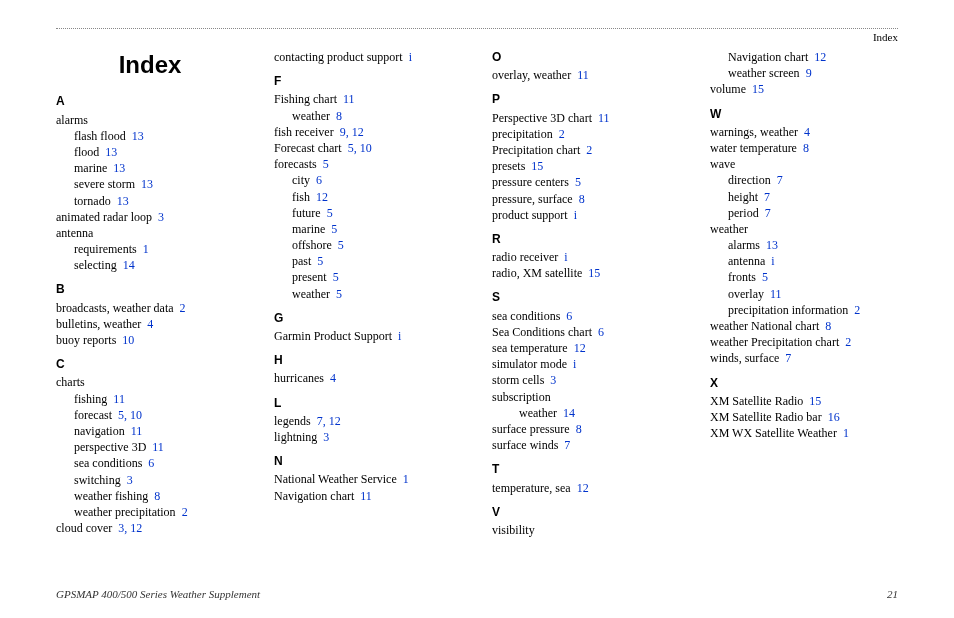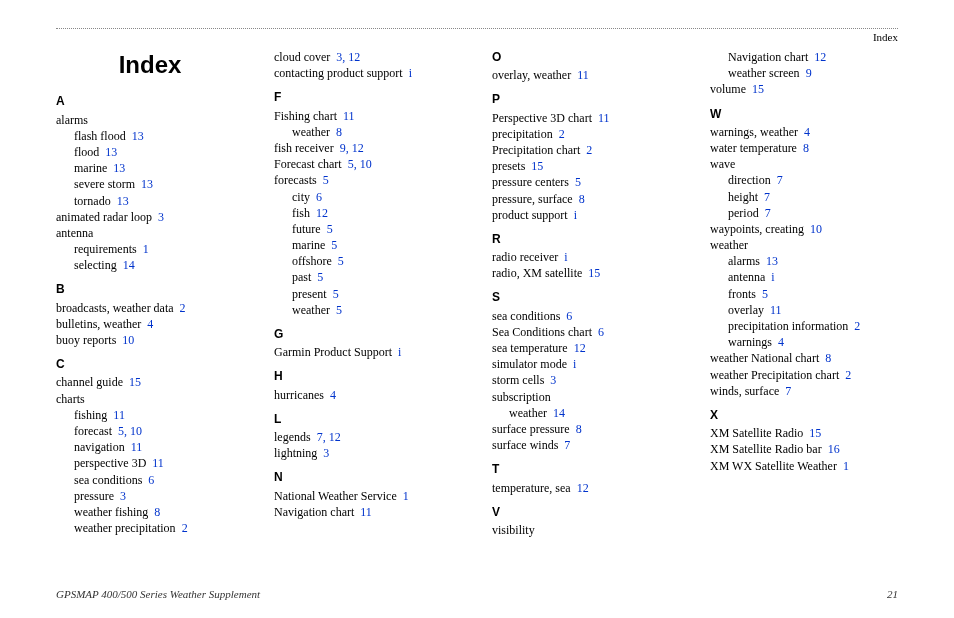--- a/index.html
+++ b/index.html
@@ -44,21 +44,21 @@
   .letter {
     font-family: Arial, Helvetica, sans-serif;
     font-weight: bold;
     font-size: 12px;
     margin-top: 8px;
     margin-bottom: 2px;
     break-after: avoid;
   }
   .entry-0 { margin-left: 0; }
   .entry-1 { margin-left: 18px; }
-  .entry-2 { margin-left: 17px; }
+  .entry-2 { margin-left: 27px; }
   .entry {
     break-inside: avoid;
   }
   .pages a, .page-link {
     color: #0033cc;
     text-decoration: none;
     cursor: pointer;
   }
   .pages .sep { color: #0033cc; }
   .term { color: #000; }
@@ -94,28 +94,27 @@
       <div class="entry entry-0"><span class="term">animated radar loop</span>&nbsp; <span class="pages"><a class="page-link">3</a></span></div>
       <div class="entry entry-0"><span class="term">antenna</span></div>
       <div class="entry entry-1"><span class="term">requirements</span>&nbsp; <span class="pages"><a class="page-link">1</a></span></div>
       <div class="entry entry-1"><span class="term">selecting</span>&nbsp; <span class="pages"><a class="page-link">14</a></span></div>
       <div class="letter">B</div>
       <div class="entry entry-0"><span class="term">broadcasts, weather data</span>&nbsp; <span class="pages"><a class="page-link">2</a></span></div>
       <div class="entry entry-0"><span class="term">bulletins, weather</span>&nbsp; <span class="pages"><a class="page-link">4</a></span></div>
       <div class="entry entry-0"><span class="term">buoy reports</span>&nbsp; <span class="pages"><a class="page-link">10</a></span></div>
     </div>
     <div class="letter">C</div>
-    <div class="entry entry-0"><span class="term">channel guide</span>&nbsp; <span class="pages"><a class="page-link">15</a></span></div>
     <div class="entry entry-0"><span class="term">charts</span></div>
     <div class="entry entry-1"><span class="term">fishing</span>&nbsp; <span class="pages"><a class="page-link">11</a></span></div>
     <div class="entry entry-1"><span class="term">forecast</span>&nbsp; <span class="pages"><a class="page-link">5</a><span class="sep">, </span><a class="page-link">10</a></span></div>
     <div class="entry entry-1"><span class="term">navigation</span>&nbsp; <span class="pages"><a class="page-link">11</a></span></div>
     <div class="entry entry-1"><span class="term">perspective 3D</span>&nbsp; <span class="pages"><a class="page-link">11</a></span></div>
     <div class="entry entry-1"><span class="term">sea conditions</span>&nbsp; <span class="pages"><a class="page-link">6</a></span></div>
-    <div class="entry entry-1"><span class="term">pressure</span>&nbsp; <span class="pages"><a class="page-link">3</a></span></div>
+    <div class="entry entry-1"><span class="term">switching</span>&nbsp; <span class="pages"><a class="page-link">3</a></span></div>
     <div class="entry entry-1"><span class="term">weather fishing</span>&nbsp; <span class="pages"><a class="page-link">8</a></span></div>
     <div class="entry entry-1"><span class="term">weather precipitation</span>&nbsp; <span class="pages"><a class="page-link">2</a></span></div>
     <div class="entry entry-0"><span class="term">cloud cover</span>&nbsp; <span class="pages"><a class="page-link">3</a><span class="sep">, </span><a class="page-link">12</a></span></div>
     <div class="entry entry-0"><span class="term">contacting product support</span>&nbsp; <span class="pages"><a class="page-link">i</a></span></div>
     <div class="letter">F</div>
     <div class="entry entry-0"><span class="term">Fishing chart</span>&nbsp; <span class="pages"><a class="page-link">11</a></span></div>
     <div class="entry entry-1"><span class="term">weather</span>&nbsp; <span class="pages"><a class="page-link">8</a></span></div>
     <div class="entry entry-0"><span class="term">fish receiver</span>&nbsp; <span class="pages"><a class="page-link">9</a><span class="sep">, </span><a class="page-link">12</a></span></div>
     <div class="entry entry-0"><span class="term">Forecast chart</span>&nbsp; <span class="pages"><a class="page-link">5</a><span class="sep">, </span><a class="page-link">10</a></span></div>
     <div class="entry entry-0"><span class="term">forecasts</span>&nbsp; <span class="pages"><a class="page-link">5</a></span></div>
@@ -167,28 +166,26 @@
     <div class="entry entry-1"><span class="term">Navigation chart</span>&nbsp; <span class="pages"><a class="page-link">12</a></span></div>
     <div class="entry entry-1"><span class="term">weather screen</span>&nbsp; <span class="pages"><a class="page-link">9</a></span></div>
     <div class="entry entry-0"><span class="term">volume</span>&nbsp; <span class="pages"><a class="page-link">15</a></span></div>
     <div class="letter">W</div>
     <div class="entry entry-0"><span class="term">warnings, weather</span>&nbsp; <span class="pages"><a class="page-link">4</a></span></div>
     <div class="entry entry-0"><span class="term">water temperature</span>&nbsp; <span class="pages"><a class="page-link">8</a></span></div>
     <div class="entry entry-0"><span class="term">wave</span></div>
     <div class="entry entry-1"><span class="term">direction</span>&nbsp; <span class="pages"><a class="page-link">7</a></span></div>
     <div class="entry entry-1"><span class="term">height</span>&nbsp; <span class="pages"><a class="page-link">7</a></span></div>
     <div class="entry entry-1"><span class="term">period</span>&nbsp; <span class="pages"><a class="page-link">7</a></span></div>
-    <div class="entry entry-0"><span class="term">waypoints, creating</span>&nbsp; <span class="pages"><a class="page-link">10</a></span></div>
     <div class="entry entry-0"><span class="term">weather</span></div>
     <div class="entry entry-1"><span class="term">alarms</span>&nbsp; <span class="pages"><a class="page-link">13</a></span></div>
     <div class="entry entry-1"><span class="term">antenna</span>&nbsp; <span class="pages"><a class="page-link">i</a></span></div>
     <div class="entry entry-1"><span class="term">fronts</span>&nbsp; <span class="pages"><a class="page-link">5</a></span></div>
     <div class="entry entry-1"><span class="term">overlay</span>&nbsp; <span class="pages"><a class="page-link">11</a></span></div>
     <div class="entry entry-1"><span class="term">precipitation information</span>&nbsp; <span class="pages"><a class="page-link">2</a></span></div>
-    <div class="entry entry-1"><span class="term">warnings</span>&nbsp; <span class="pages"><a class="page-link">4</a></span></div>
     <div class="entry entry-0"><span class="term">weather National chart</span>&nbsp; <span class="pages"><a class="page-link">8</a></span></div>
     <div class="entry entry-0"><span class="term">weather Precipitation chart</span>&nbsp; <span class="pages"><a class="page-link">2</a></span></div>
     <div class="entry entry-0"><span class="term">winds, surface</span>&nbsp; <span class="pages"><a class="page-link">7</a></span></div>
     <div class="letter">X</div>
     <div class="entry entry-0"><span class="term">XM Satellite Radio</span>&nbsp; <span class="pages"><a class="page-link">15</a></span></div>
     <div class="entry entry-0"><span class="term">XM Satellite Radio bar</span>&nbsp; <span class="pages"><a class="page-link">16</a></span></div>
     <div class="entry entry-0"><span class="term">XM WX Satellite Weather</span>&nbsp; <span class="pages"><a class="page-link">1</a></span></div>
   </div>
 
 <div class="footer">

